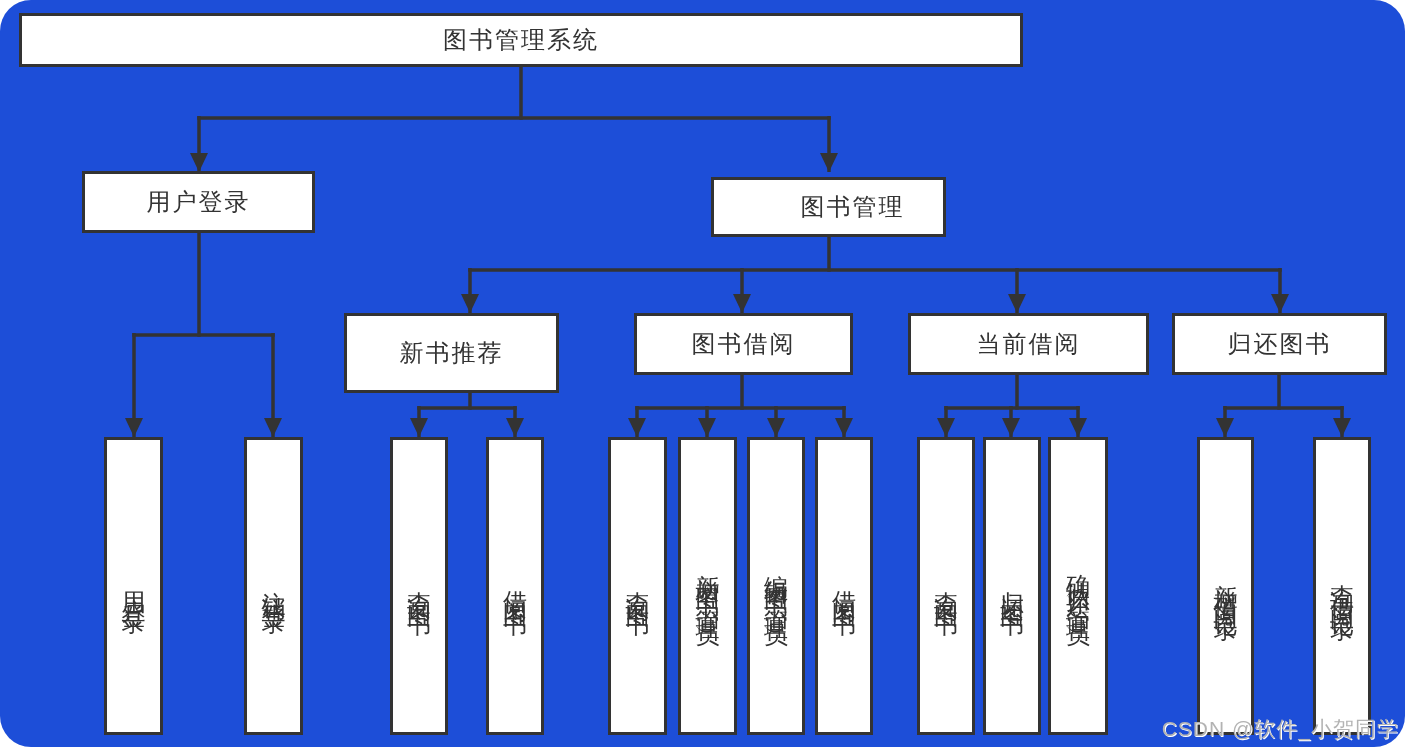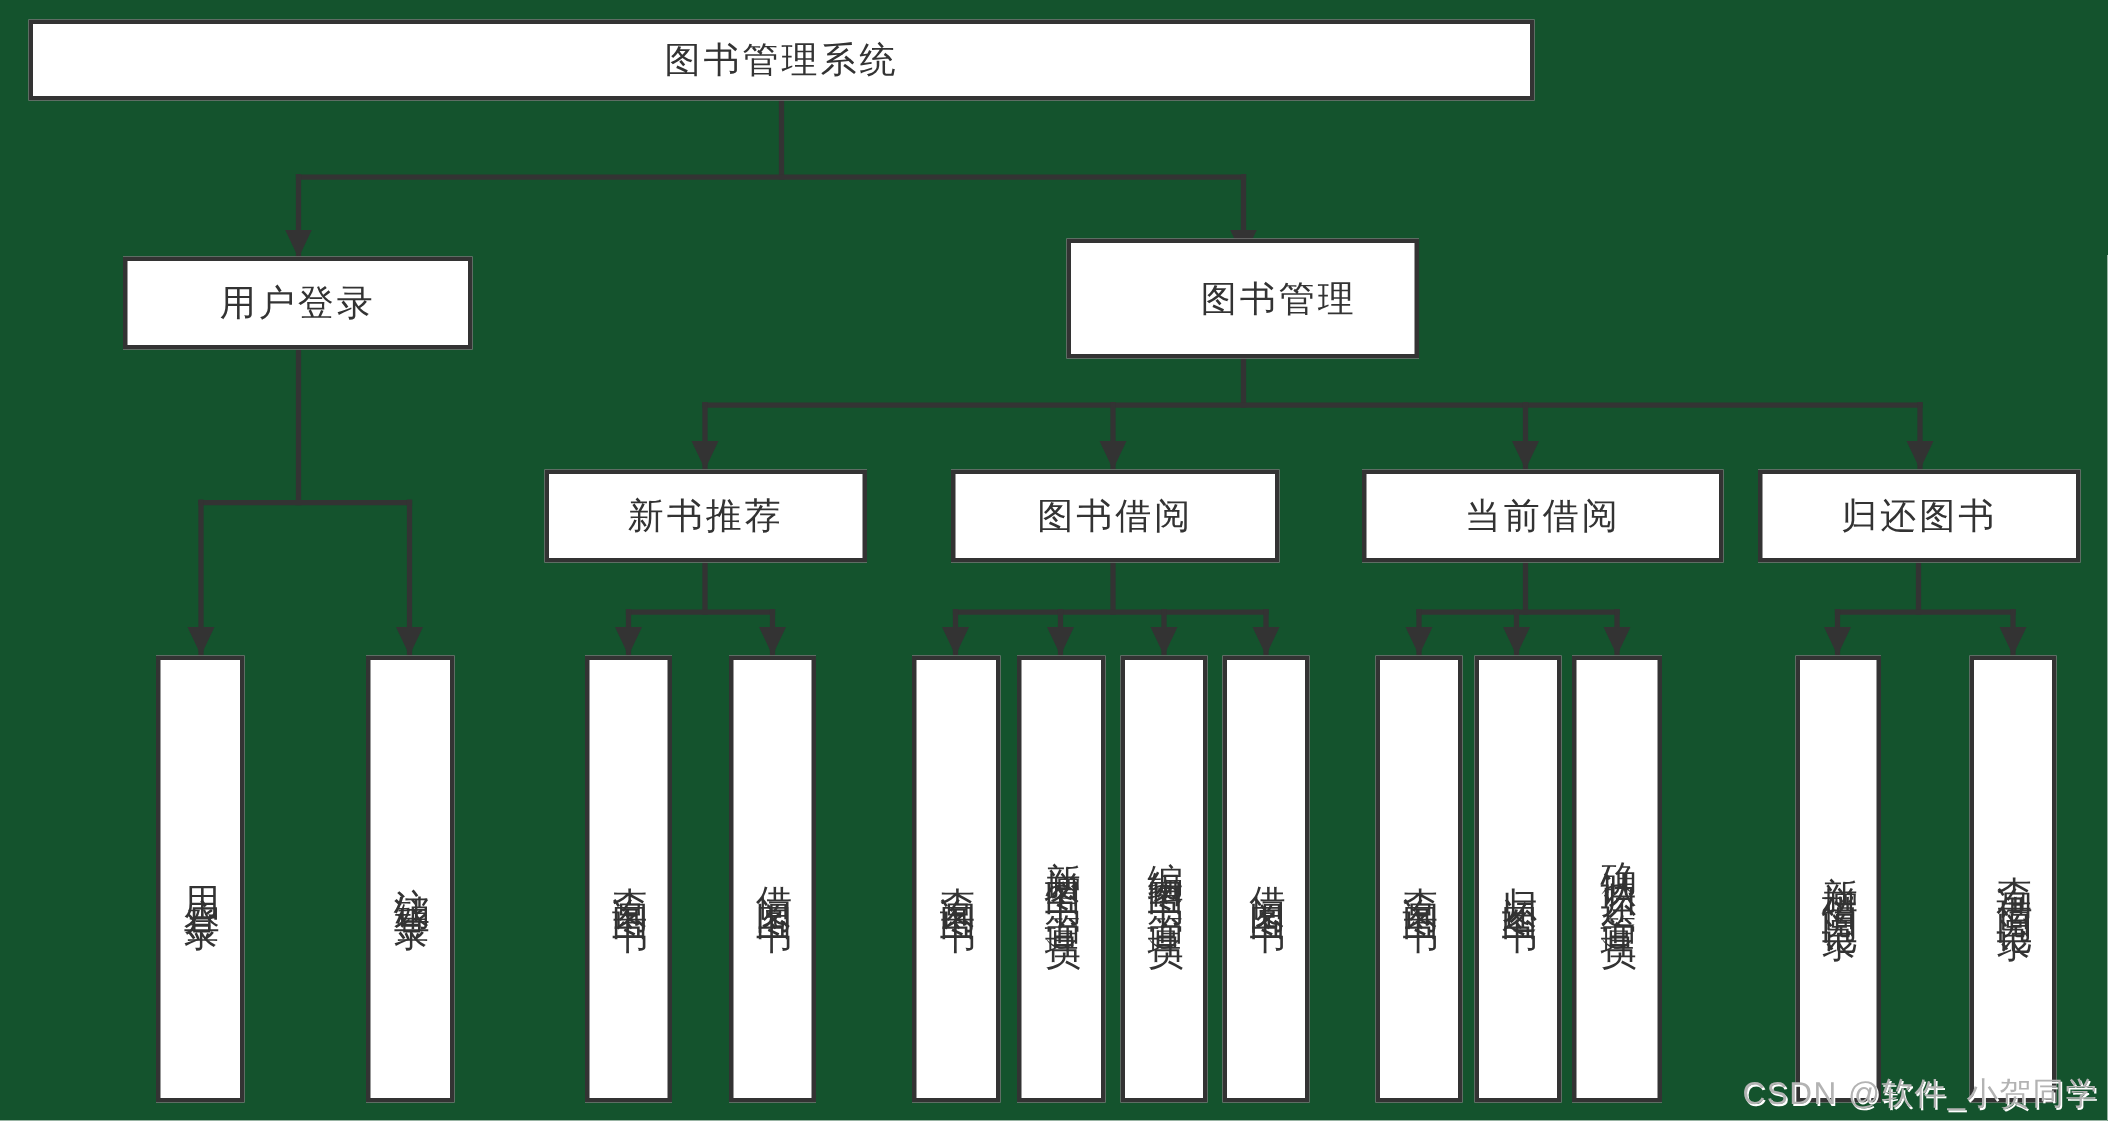--- a/index.html
+++ b/index.html
@@ -5,22 +5,23 @@
   html, body {
     margin: 0;
     padding: 0;
     background: #ffffff;
     font-family: "Liberation Sans", "DejaVu Sans", sans-serif;
   }
   .canvas {
     position: relative;
     width: 1405px;
     height: 747px;
-    background: #14532d;
+    background: #1d4ed8;
     overflow: hidden;
+    border-radius: 31px;
   }
   .connectors {
     position: absolute;
     left: 0;
     top: 0;
     width: 1405px;
     height: 747px;
     pointer-events: none;
   }
   .node {
@@ -109,23 +110,23 @@
       <line x1="1279" y1="375" x2="1279" y2="409.75"></line>
       <line x1="1223.25" y1="408" x2="1343.75" y2="408"></line>
       <line x1="1225" y1="406" x2="1225" y2="437" marker-end="url(#arrow)"></line>
       <line x1="1342" y1="406" x2="1342" y2="437" marker-end="url(#arrow)"></line>
     </g>
   </svg>
 
   <div class="node hbox" style="left:19px; top:13px; width:1004px; height:54px;">图书管理系统</div>
 
   <div class="node hbox" style="left:82px; top:171px; width:233px; height:62px;">用户登录</div>
-  <div class="node hbox" style="left:711px; top:159px; width:235px; height:80px;padding-left:48px;">图书管理</div>
+  <div class="node hbox" style="left:711px; top:177px; width:235px; height:60px;padding-left:48px;">图书管理</div>
 
-  <div class="node hbox" style="left:363px; top:313px; width:215px; height:62px;">新书推荐</div>
+  <div class="node hbox" style="left:344px; top:313px; width:215px; height:80px;">新书推荐</div>
   <div class="node hbox" style="left:634px; top:313px; width:219px; height:62px;">图书借阅</div>
   <div class="node hbox" style="left:908px; top:313px; width:241px; height:62px;">当前借阅</div>
   <div class="node hbox" style="left:1172px; top:313px; width:215px; height:62px;">归还图书</div>
 
   <div class="node vbox" style="left:104px; top:437px; width:59px; height:298px;">
     <span class="vtext">用户登录</span>
   </div>
   <div class="node vbox" style="left:244px; top:437px; width:59px; height:298px;">
     <span class="vtext">注销登录</span>
   </div>

